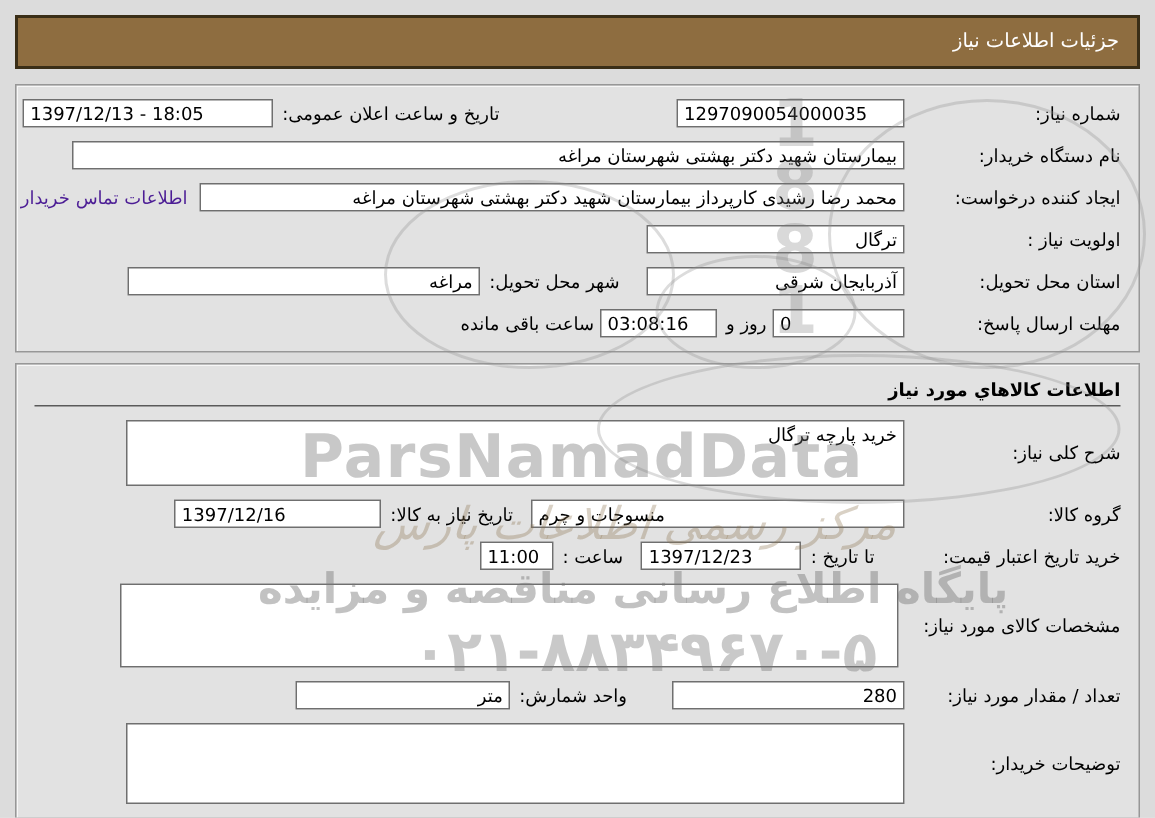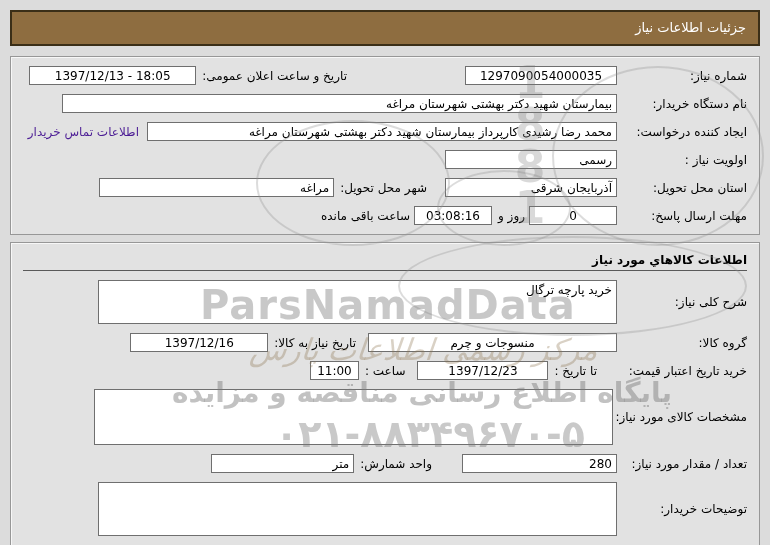--- a/index.html
+++ b/index.html
@@ -22,42 +22,42 @@
   .section{
     margin:0 10px 7px;background:#e2e2e2;
     border:1px solid #979797;box-shadow:1px 1px 0 #f7f7f7 inset;
     padding:9px 12px 7px;position:relative;z-index:1;
   }
   .sec-title{font-weight:bold;font-size:12px;margin:1px 0 3px;}
   .sec-divider{border:0;border-top:1px solid #5a5a5a;margin:0 0 9px;}
 
   .row{display:flex;align-items:center;margin-bottom:9px;}
   .row:last-child{margin-bottom:2px;}
-  .lbl{flex:none;min-width:128px;text-align:right;padding-left:2px;}
+  .lbl{flex:none;min-width:128px;text-align:right;padding-left:16px;}
   .lbl.wide{min-width:148px;}
   .lbl.mid{flex:none;min-width:0;padding:0 0 0 6px;}
   .inp{
     flex:none;background:#fff;border:1px solid #6f6f6f;
     height:19px;line-height:19px;box-sizing:border-box;
     padding:0 4px;white-space:nowrap;overflow:hidden;font-size:12px;
   }
-  .center{text-align:center;}
+  .center{text-align:left;}
   .ltr{direction:ltr;unicode-bidi:embed;}
   .tarea{
     flex:none;background:#fff;border:1px solid #6f6f6f;
     box-sizing:border-box;padding:2px 4px;overflow:hidden;
   }
   .link{color:#4c1d95;margin-right:8px;white-space:nowrap;cursor:pointer;}
 
   
   .w152{width:152px;} .w167{width:167px;} .w555{width:555px;}
   .w470{width:470px;} .w172{width:172px;} .w235{width:235px;}
   .w88{width:88px;} .w78{width:78px;}
   .w519{width:519px;} .w249{width:249px;} .w138{width:138px;}
-  .w131{width:131px;} .w49{width:49px;} .w155{width:155px;padding-left:24px;} .w143{width:143px;}
+  .w131{width:107px;} .w49{width:49px;} .w155{width:155px;padding-left:24px;} .w143{width:143px;}
   .h46{height:44px;padding-left:29px;} .h56{height:56px;} .h54{height:54px;}
   .gap118{margin-right:118px;} .gap18{margin-right:18px;}
   .gap12{margin-right:12px;} .gap30{margin-right:30px;} .gap4{margin-right:4px;}
 
   
   .wm{position:absolute;inset:0;z-index:5;pointer-events:none;}
   .wm > div{position:absolute;}
   .wm-ellipse{border:2px solid rgba(145,145,145,.32);border-radius:50%;}
   .e1{left:552px;top:56px;width:208px;height:176px;}
   .e2{left:256px;top:110px;width:190px;height:122px;}
@@ -108,21 +108,21 @@
     </div>
 
     <div class="row">
       <span class="lbl">ایجاد کننده درخواست:</span>
       <span class="inp w470">محمد رضا رشیدی کارپرداز بیمارستان شهید دکتر بهشتی شهرستان مراغه</span>
       <span class="link">اطلاعات تماس خریدار</span>
     </div>
 
     <div class="row">
       <span class="lbl">اولویت نیاز :</span>
-      <span class="inp w172">رسمی</span>
+      <span class="inp w172">ترگال</span>
     </div>
 
     <div class="row">
       <span class="lbl">استان محل تحویل:</span>
       <span class="inp w172">آذربایجان شرقی</span>
       <span class="lbl mid gap18">شهر محل تحویل:</span>
       <span class="inp w235">مراغه</span>
     </div>
 
     <div class="row">

